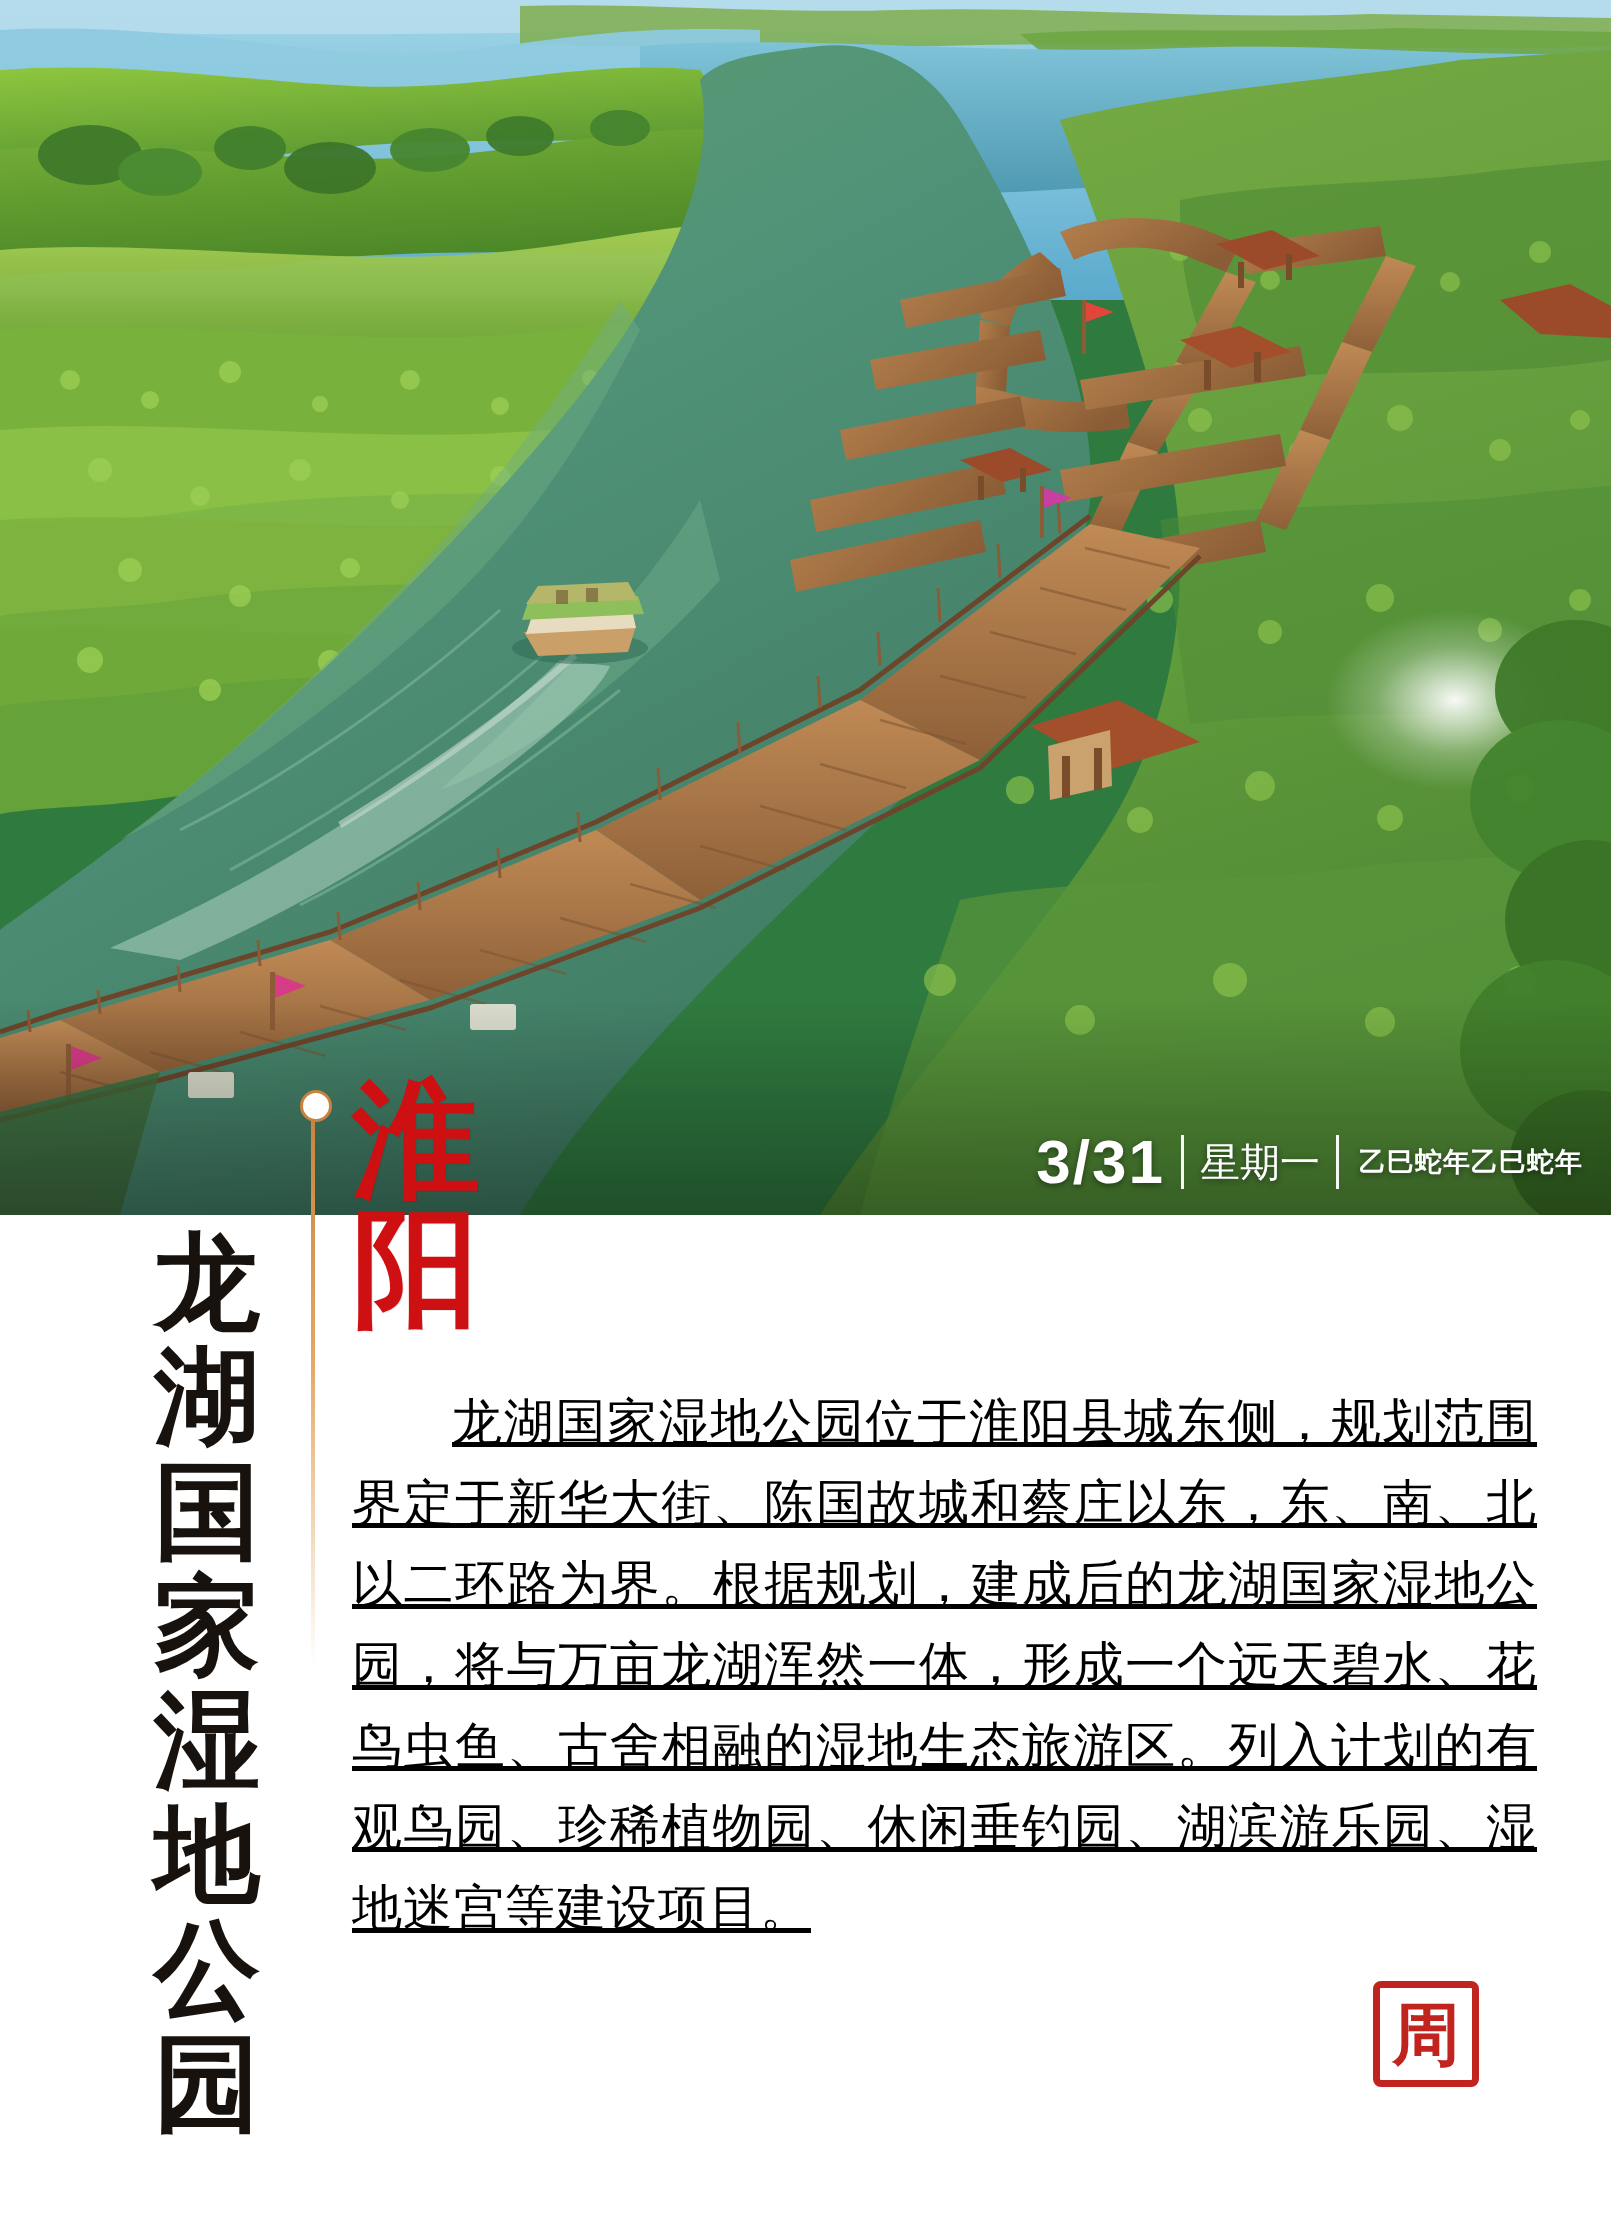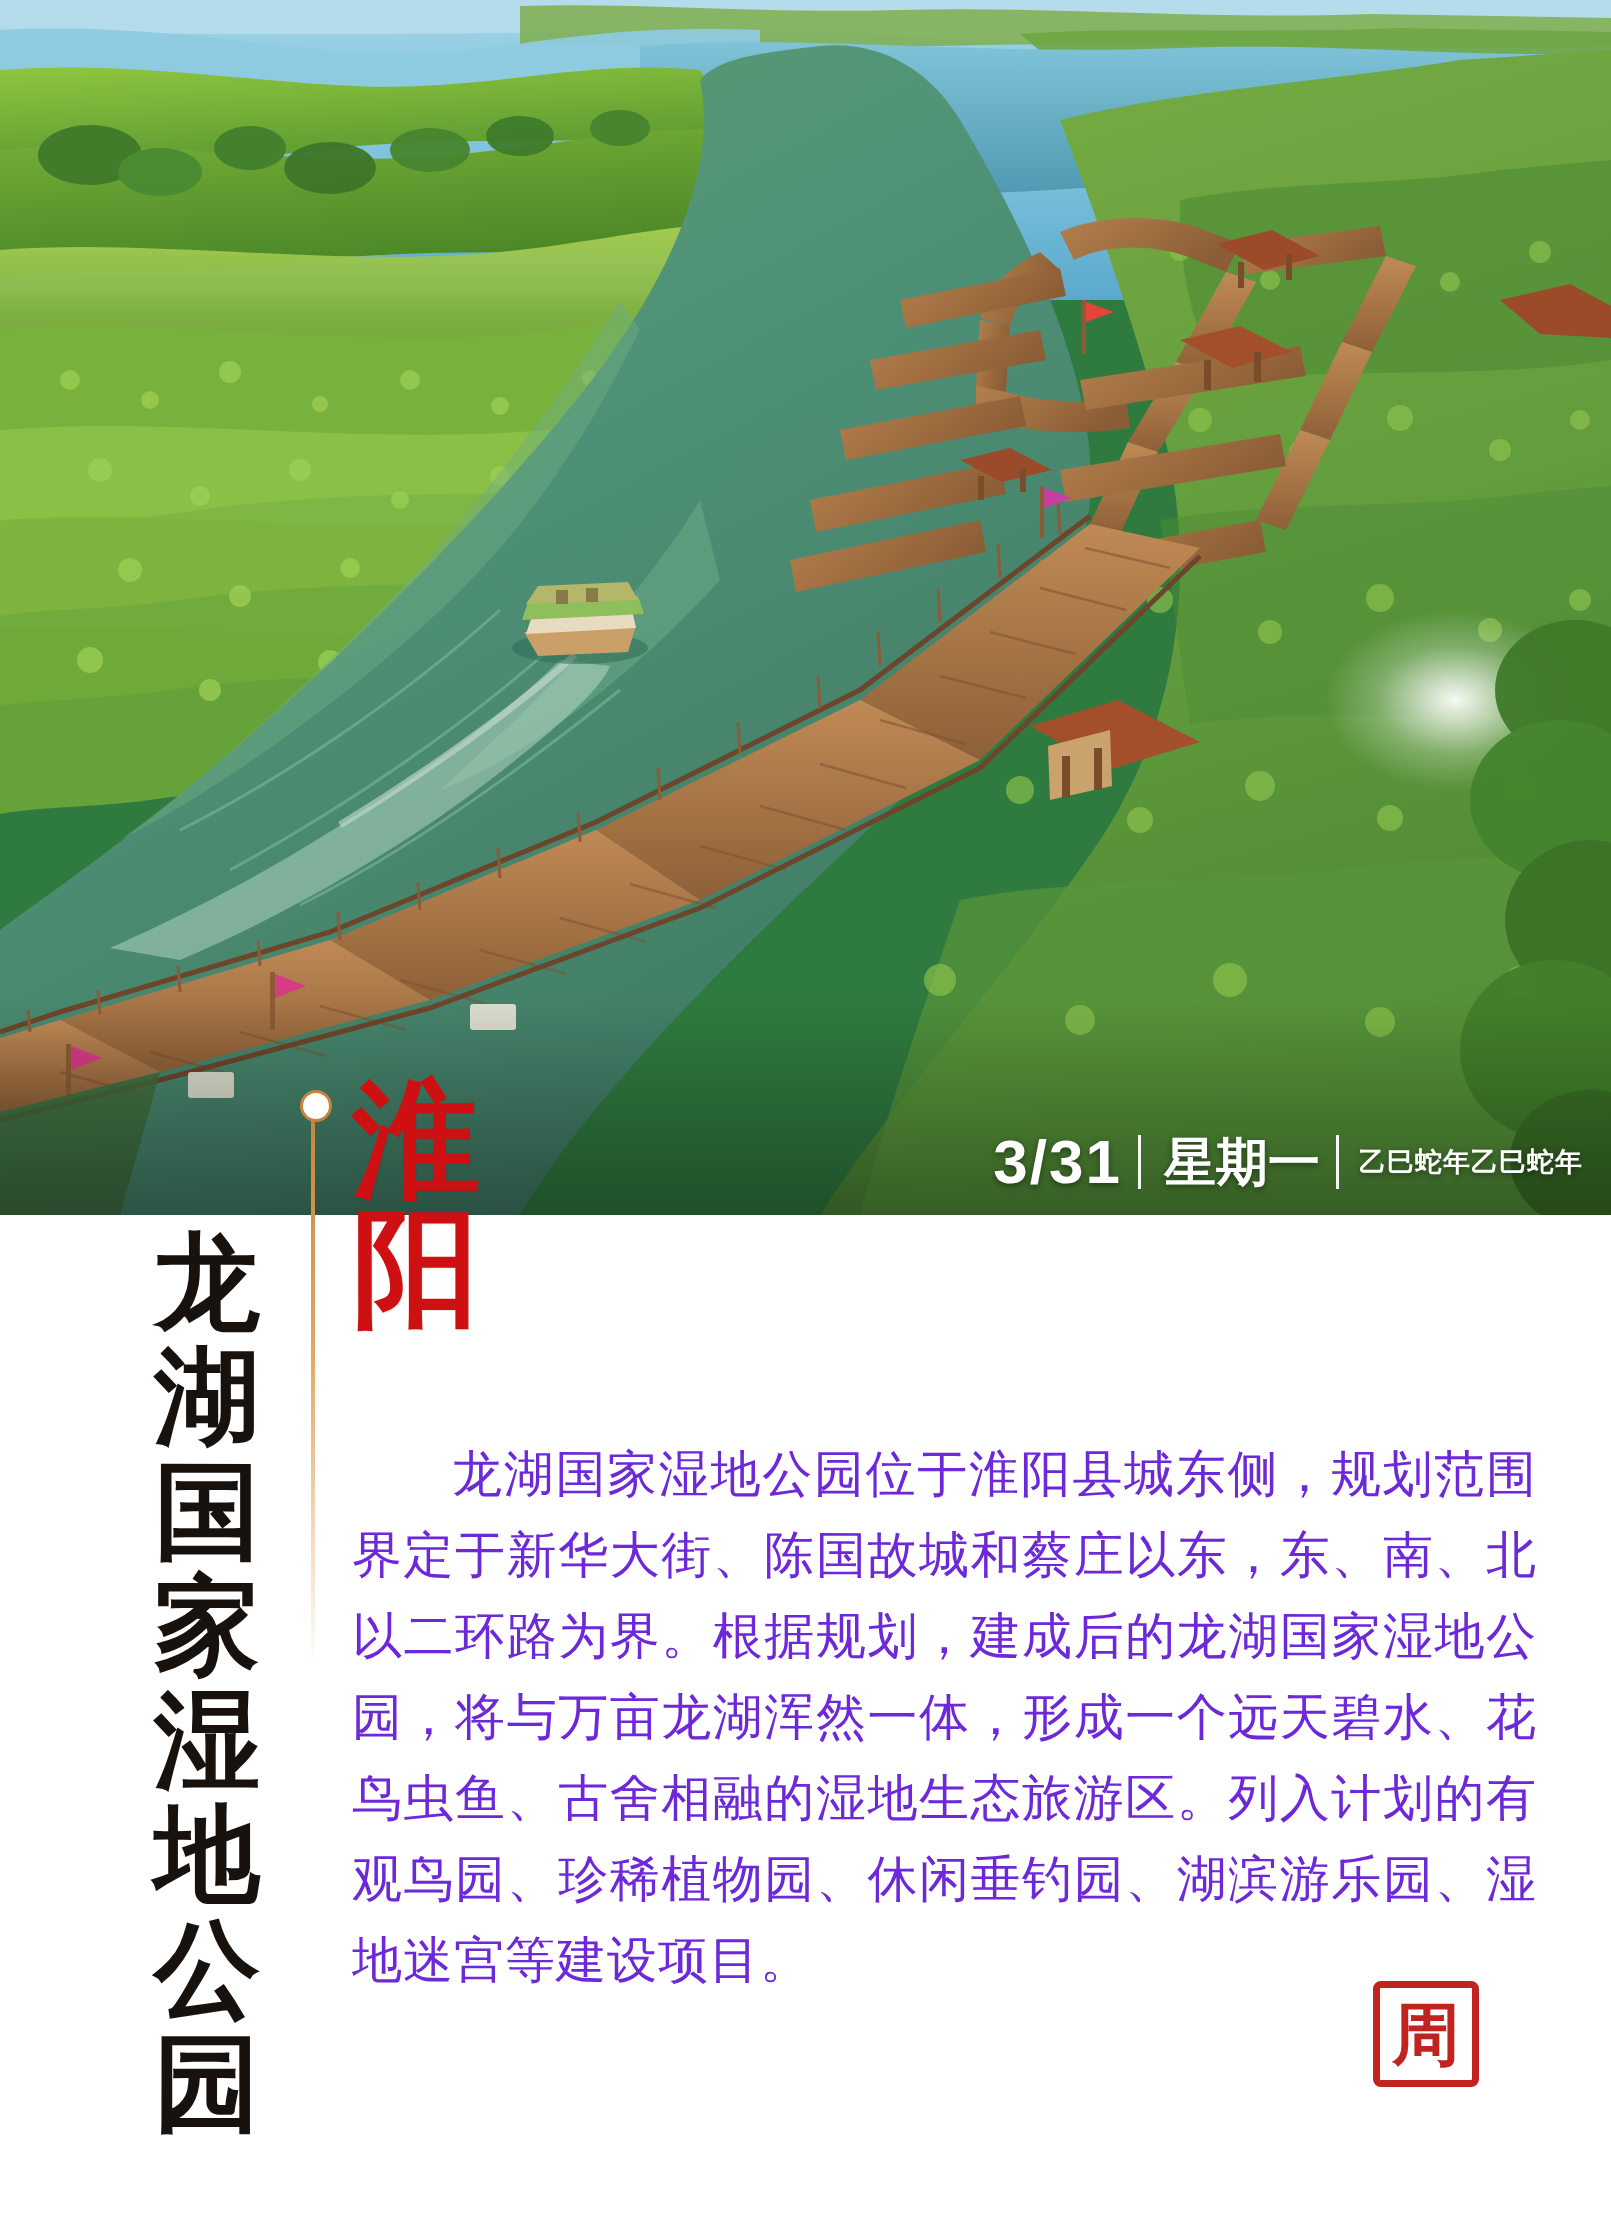--- a/index.html
+++ b/index.html
@@ -56,24 +56,23 @@
     line-height: 1;
   }
   .date-sep {
     width: 3px;
     height: 54px;
     background: #ffffff;
     margin: 0 16px;
     opacity: .95;
   }
   .date-week {
-    font-size: 52px;
-    font-weight: bold;
+    font-size: 40px;
+    font-weight: normal;
     line-height: 1;
-    margin-left: 7px;
   }
   .lunar {
     display: flex;
     flex-direction: row;
     justify-content: center;
     margin-left: 4px;
     line-height: 1.12;
   }
   .lunar span {
     font-size: 27px;
@@ -143,29 +142,30 @@
     border-radius: 50%;
     background: #ffffff;
     border: 3px solid #c9823f;
     z-index: 7;
   }
 
   
   .body-text {
     position: absolute;
     left: 352px;
-    top: 1434px;
+    top: 1382px;
     width: 1185px;
-    color: #6d28d9;
+    color: #000000;
     font-family: "DejaVu Serif", "Liberation Serif", serif;
     font-size: 50px;
     line-height: 1.62;
     text-align: justify;
     text-indent: 100px;
     letter-spacing: 1px;
+    text-decoration: underline;
   }
 
   
   .seal {
     position: absolute;
     right: 132px;
     bottom: 135px;
     width: 106px;
     height: 106px;
     border: 7px solid #c1241f;

